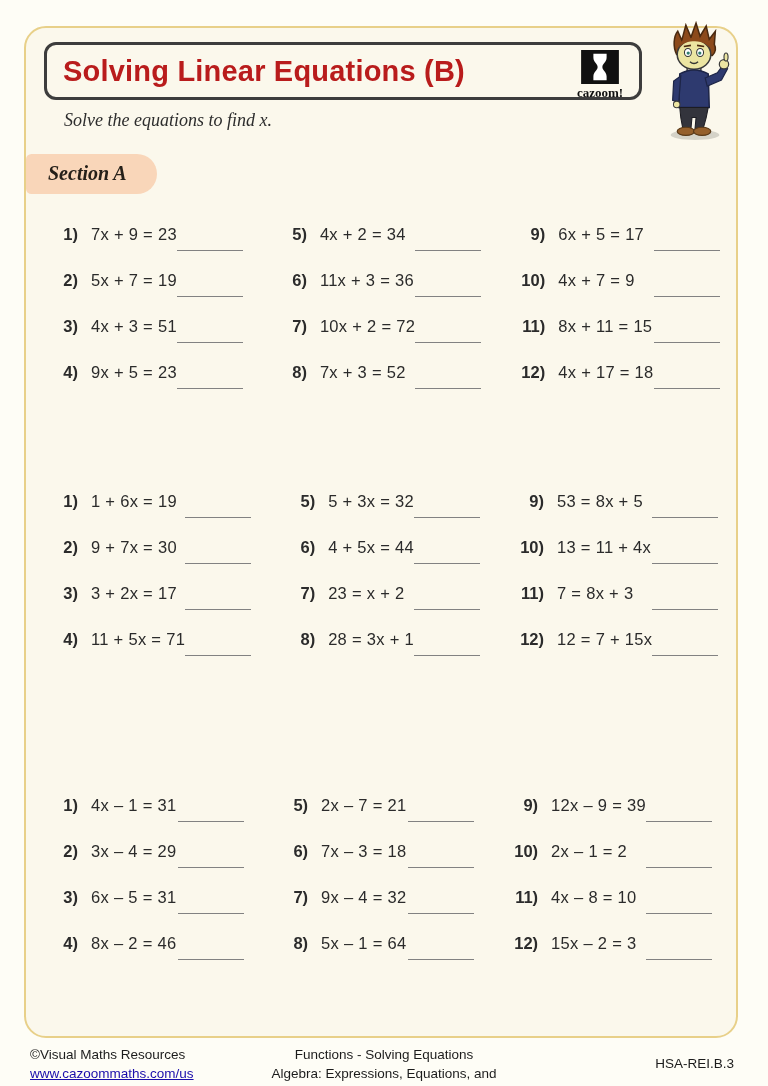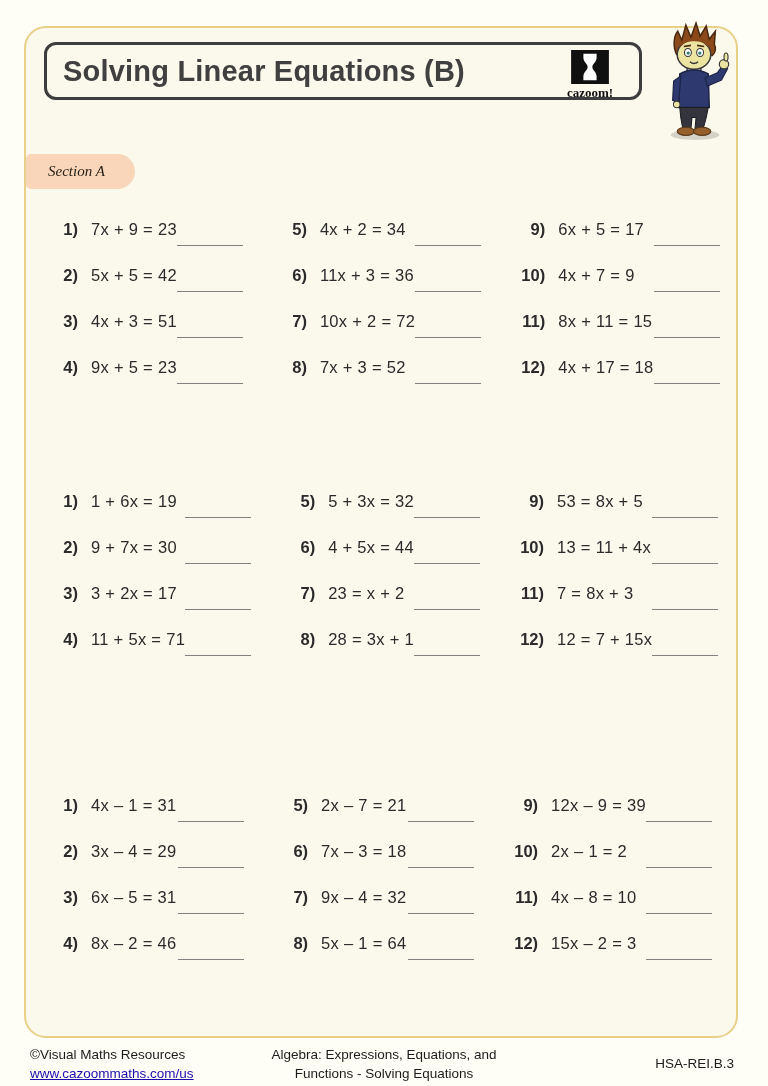--- a/index.html
+++ b/index.html
@@ -2,32 +2,32 @@
 <html style="--border-color: #e8d089; --pill-color: #f9d6b9; --link-color: #1a0dab;"><head>
 <meta charset="utf-8">
 <style>
   html,body{margin:0;padding:0;}
   body{background:#ffffff;font-family:"Liberation Sans", sans-serif;}
   .page{position:relative;width:768px;height:1086px;background:#fefdf6;overflow:hidden;}
   .sheet{position:absolute;left:24px;top:26px;width:714px;height:1012px;
          border:2px solid var(--border-color,#e8d089);border-radius:22px;background:#fbf8ec;box-sizing:border-box;}
   .title-box{position:absolute;left:18px;top:14px;width:598px;height:58px;border:3px solid #3d3d3d;
              border-radius:12px;display:flex;align-items:center;padding:0 16px;box-sizing:border-box;background:#fbf8ec;}
-  .title-box h1{margin:0;font-size:29px;font-weight:bold;color:#404040;letter-spacing:.2px;}
-  .logo{position:absolute;right:20px;top:3px;width:58px;text-align:center;line-height:1;}
+  .title-box h1{margin:0;font-size:29px;font-weight:bold;color:#b91c1c;letter-spacing:.2px;}
+  .logo{position:absolute;right:10px;top:3px;width:58px;text-align:center;line-height:1;}
   .logo svg{display:block;margin:2px auto 0;}
   .logo-text{font-family:"Liberation Serif", serif;font-weight:bold;font-size:13px;color:#111;}
   .subtitle{position:absolute;left:38px;top:82px;margin:0;font-family:"Liberation Serif", serif;
             font-style:italic;font-size:18px;color:#2d2d2d;}
   .section{position:absolute;left:0;right:0;}
   .section.s0{top:126px}.section.s1{top:433px}.section.s2{top:737px}
   .pill{display:inline-block;background:var(--pill-color,#f9d6b9);border-radius:6px 22px 22px 6px;
         padding:8px 30px 9px 22px;margin-left:0;}
-  .pill-text{font-family:"Liberation Serif", serif;font-style:italic;font-weight:normal;
-             font-size:15px;color:#262019;}
+  .pill-text{font-family:"Liberation Serif", serif;font-style:italic;font-weight:bold;
+             font-size:20px;color:#262019;}
   .grid{margin:17px 20px 0 18px;display:grid;grid-template-columns:repeat(3,1fr);
         grid-template-rows:repeat(4,46px);grid-auto-flow:column;column-gap:26px;}
   .problem{display:flex;align-items:center;}
   .num{width:34px;text-align:right;margin-right:13px;font-weight:bold;font-size:16.5px;color:#2b2b2b;flex-shrink:0;}
   .eq{font-weight:normal;font-size:16.5px;color:#2b2b2b;white-space:nowrap;letter-spacing:.3px;}
   .ans{margin-left:auto;width:66px;height:14px;border-bottom:1.6px solid #828282;
        transform:translateY(9px);margin-right:4px;flex-shrink:0;}
   .mascot{position:absolute;left:648px;top:20px;z-index:5;}
   .footer{position:absolute;left:28px;right:28px;top:1046px;font-size:13.5px;color:#1c1c1c;}
   .f-left{position:absolute;left:2px;top:0;line-height:1.4;}
@@ -46,36 +46,37 @@
       <h1>Solving Linear Equations (B)</h1>
       <div class="logo">
         <svg width="38" height="34" viewBox="0 0 40 36">
           <rect x="0" y="0" width="40" height="36" fill="#101010"></rect>
           <path d="M13,4 h14 v4 c0,5 -4.5,6.5 -4.5,10 c0,3.5 4.5,5 4.5,10 v4 h-14 v-4 c0,-5 4.5,-6.5 4.5,-10 c0,-3.5 -4.5,-5 -4.5,-10 z" fill="#ffffff"></path>
         </svg>
         <span class="logo-text">cazoom!</span>
       </div>
     </div>
 
+    <p class="subtitle">Solve the equations to find x.</p>
 
     <div id="sections">
   <section class="section s0">
     <div class="pill">
       <span class="pill-text">Section A</span>
     </div>
     <div class="grid">
   <div class="problem">
     <span class="num">1)</span>
     <span class="eq">7x + 9 = 23</span>
     <span class="ans"></span>
   </div>
 
   <div class="problem">
     <span class="num">2)</span>
-    <span class="eq">5x + 5 = 42</span>
+    <span class="eq">5x + 7 = 19</span>
     <span class="ans"></span>
   </div>
 
   <div class="problem">
     <span class="num">3)</span>
     <span class="eq">4x + 3 = 51</span>
     <span class="ans"></span>
   </div>
 
   <div class="problem">
@@ -311,19 +312,19 @@
     <ellipse cx="37" cy="109.5" rx="8.5" ry="4" fill="#95602c" stroke="#5a3a18" stroke-width="1.2"></ellipse>
     <ellipse cx="53" cy="109.5" rx="8.5" ry="4" fill="#95602c" stroke="#5a3a18" stroke-width="1.2"></ellipse>
   </svg>
 
   <div class="footer">
     <div class="f-left">
       <div>©Visual Maths Resources</div>
       <div class="link">www.cazoommaths.com/us</div>
     </div>
     <div class="f-center">
+      <div>Functions - Solving Equations</div>
       <div>Algebra: Expressions, Equations, and</div>
-      <div>Functions - Solving Equations</div>
     </div>
     <div class="f-right">HSA-REI.B.3</div>
   </div>
 
 </div>
 
 </body></html>

